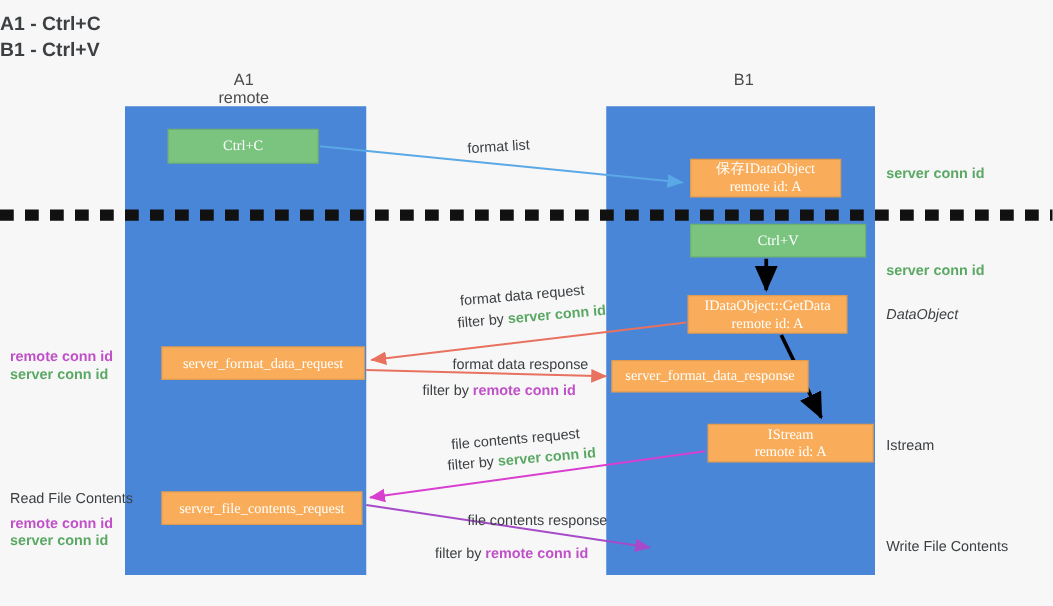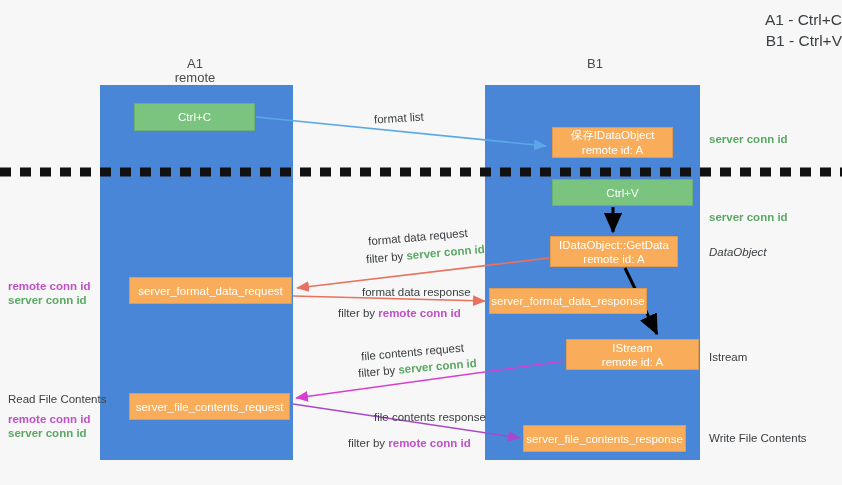--- a/index.html
+++ b/index.html
@@ -9,22 +9,22 @@
     font-family:"Liberation Sans","DejaVu Sans",sans-serif;
     position:relative;overflow:hidden;
     color:#3c4043;
   }
   .stage{position:absolute;inset:0;}
   svg.layer{position:absolute;left:0;top:0;width:842px;height:485px;overflow:visible;}
   .abs{position:absolute;}
 
   
   #title{
-    left:0;top:9px;width:842px;text-align:right;
-    font-size:15.5px;line-height:21px;color:#3c4043;
+    left:0;top:9px;width:842px;text-align:left;
+    font-size:15.5px;line-height:21px;color:#3c4043;font-weight:bold;
   }
   #title div{white-space:pre;}
 
   
   .col-head{
     text-align:center;font-size:13px;line-height:14px;color:#4a4a4a;
   }
   #head-a1{left:130px;top:57px;width:130px;}
   #head-b1{left:530px;top:57px;width:130px;}
 
@@ -35,20 +35,21 @@
 
   
   .node{
     position:absolute;
     box-sizing:border-box;
     display:flex;flex-direction:column;
     align-items:center;justify-content:center;
     color:#ffffff;font-size:11.5px;line-height:14px;
     text-align:center;
     border:1px solid rgba(0,0,0,.10);
+    font-family:Liberation Serif, serif;
   }
   .node.green{background:#7bc47f;}
   .node.orange{background:#f9ad5a;}
 
   #n-ctrlc{left:134px;top:103px;width:121px;height:28px;}
   #n-savedataobject{left:552px;top:127px;width:121px;height:31px;justify-content:space-between;}
   #n-ctrlv{left:552px;top:179px;width:141px;height:27px;}
   #n-getdata{left:550px;top:236px;width:128px;height:31px;}
   #n-fmtreq{left:129px;top:277px;width:163px;height:27px;}
   #n-fmtresp{left:489px;top:288px;width:158px;height:26px;}
@@ -175,23 +176,20 @@
 
   <div class="node orange" id="n-istream">
     <span>IStream</span>
     <span>remote id: A</span>
   </div>
 
   <div class="node orange" id="n-filereq">
     <span>server_file_contents_request</span>
   </div>
 
-  <div class="node orange" id="n-fileresp">
-    <span>server_file_contents_response</span>
-  </div>
 
   <div class="edge-label" id="lbl-formatlist">
     <span>format list</span>
   </div>
 
   <div class="edge-label" id="lbl-fdr">
     <span>format data request</span>
   </div>
   <div class="edge-label" id="lbl-fdr2">
     <span>filter by </span><span class="green-txt">server conn id</span>

